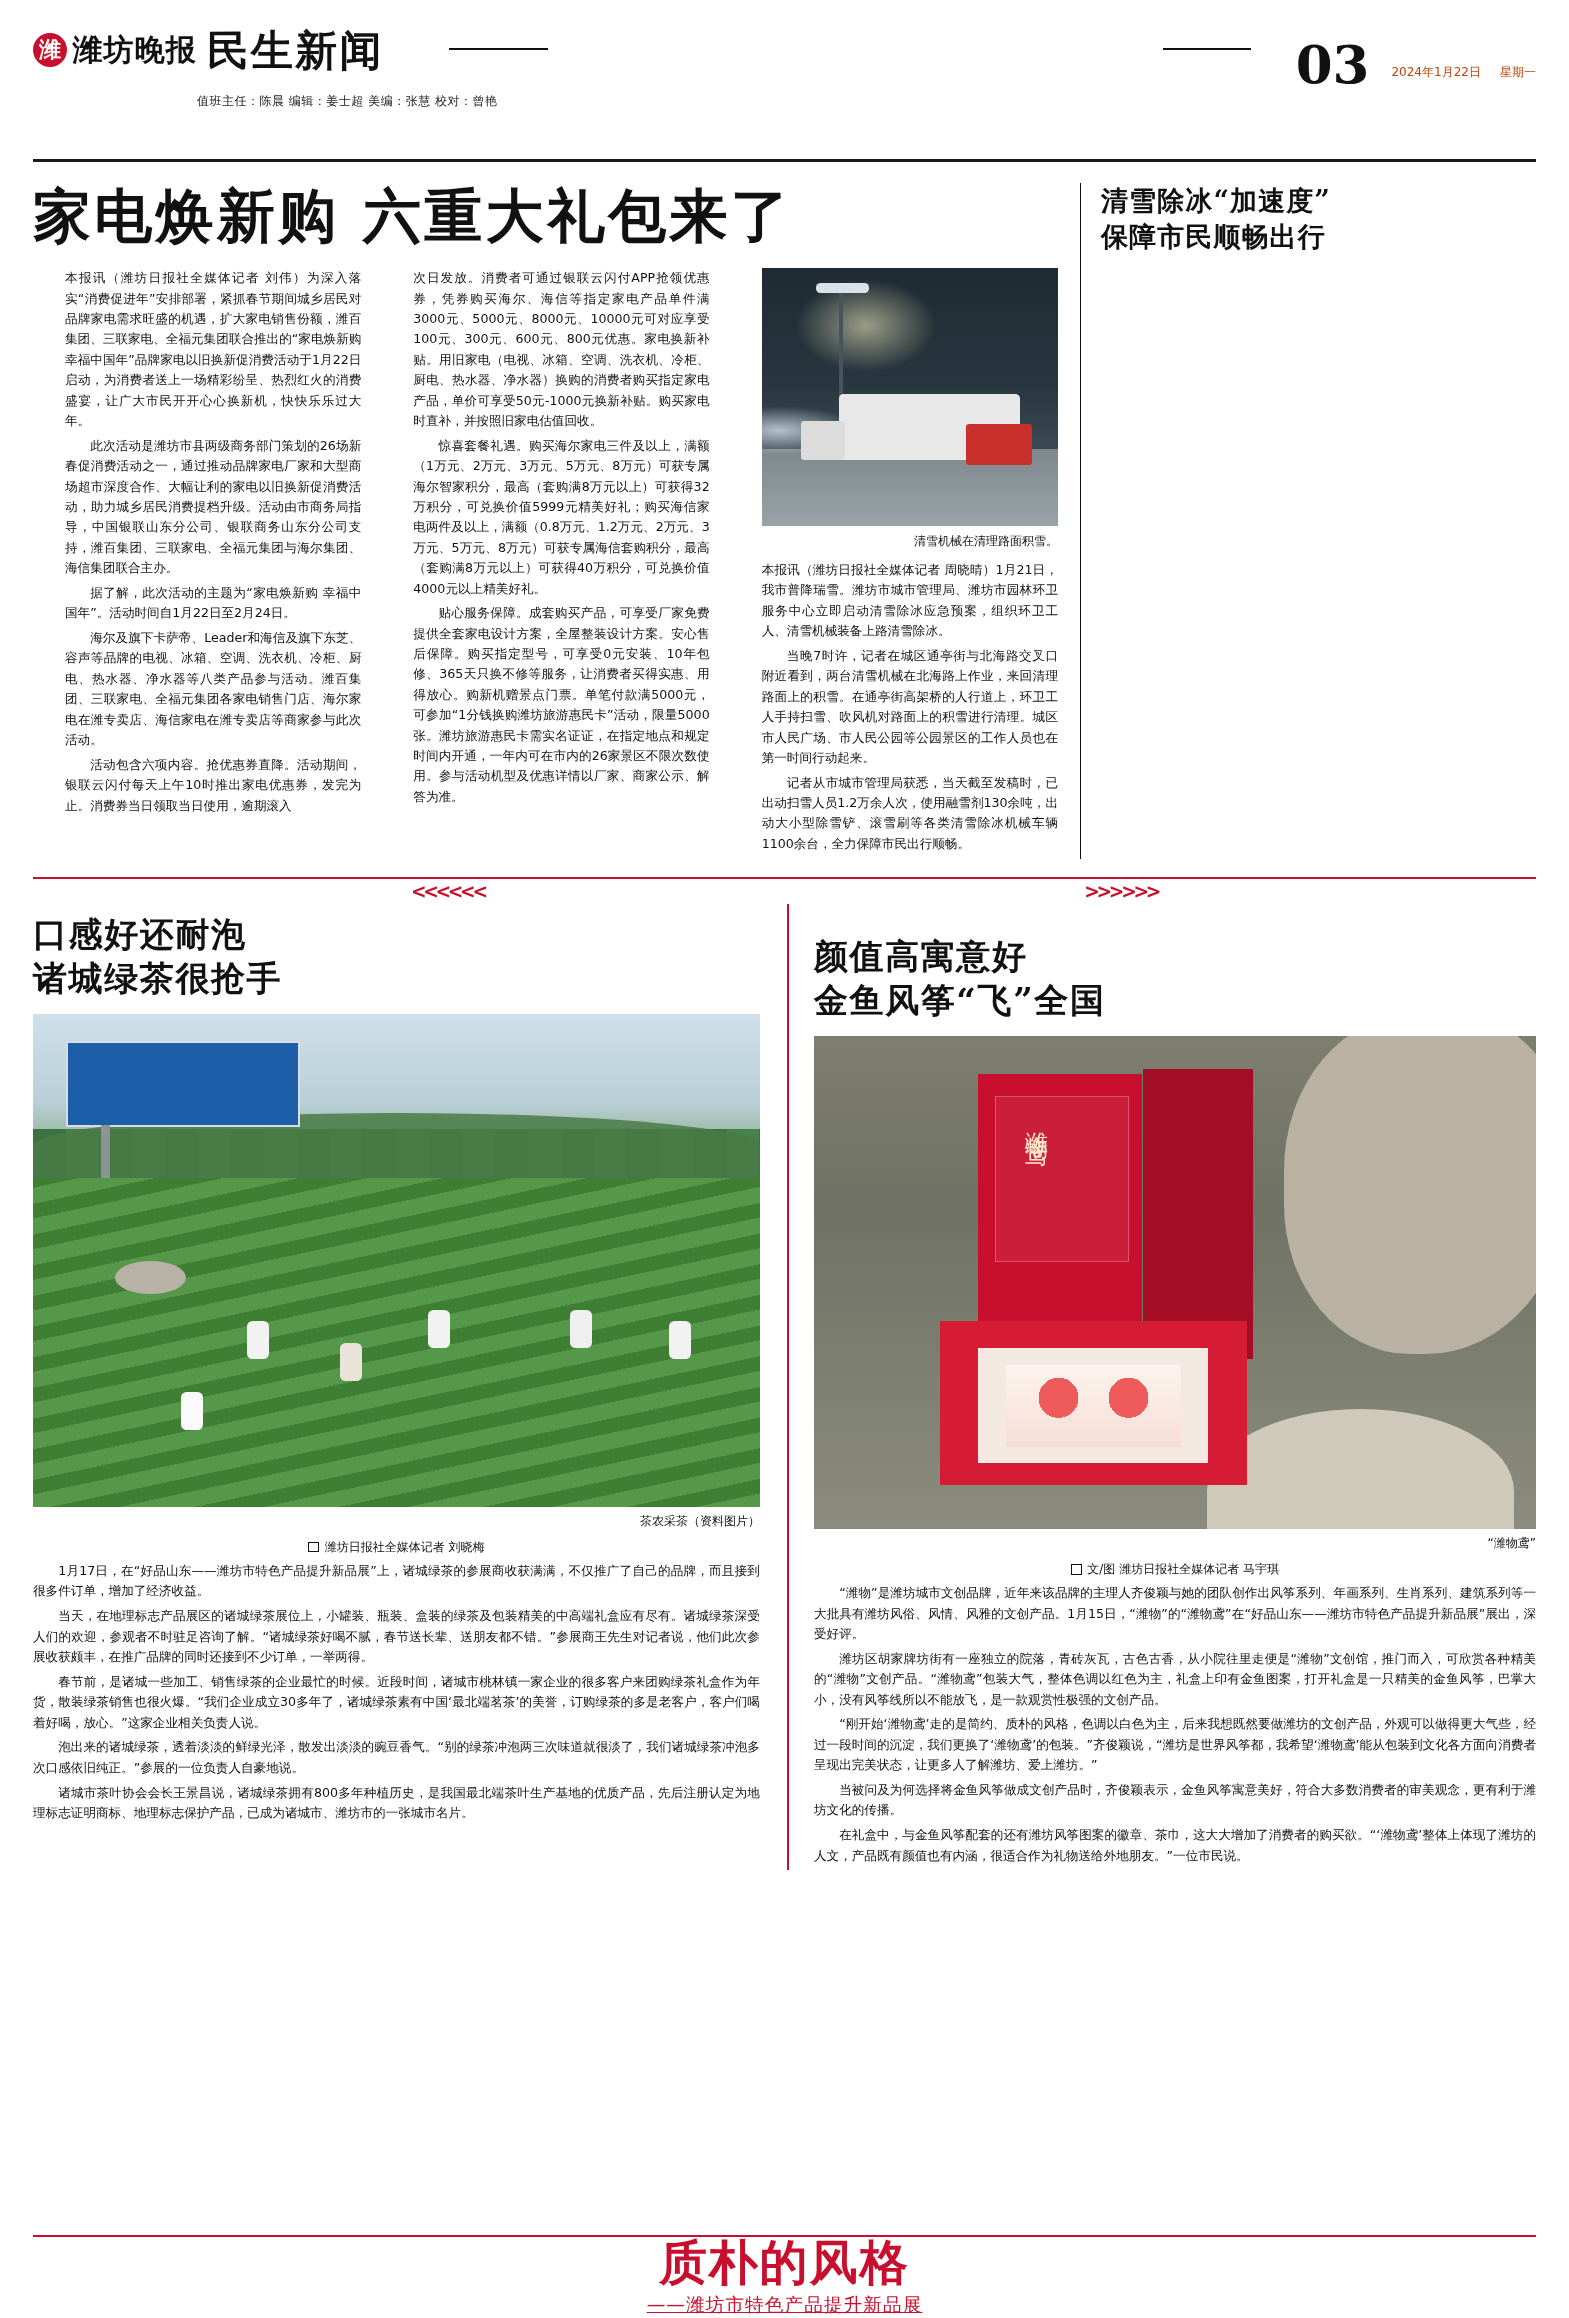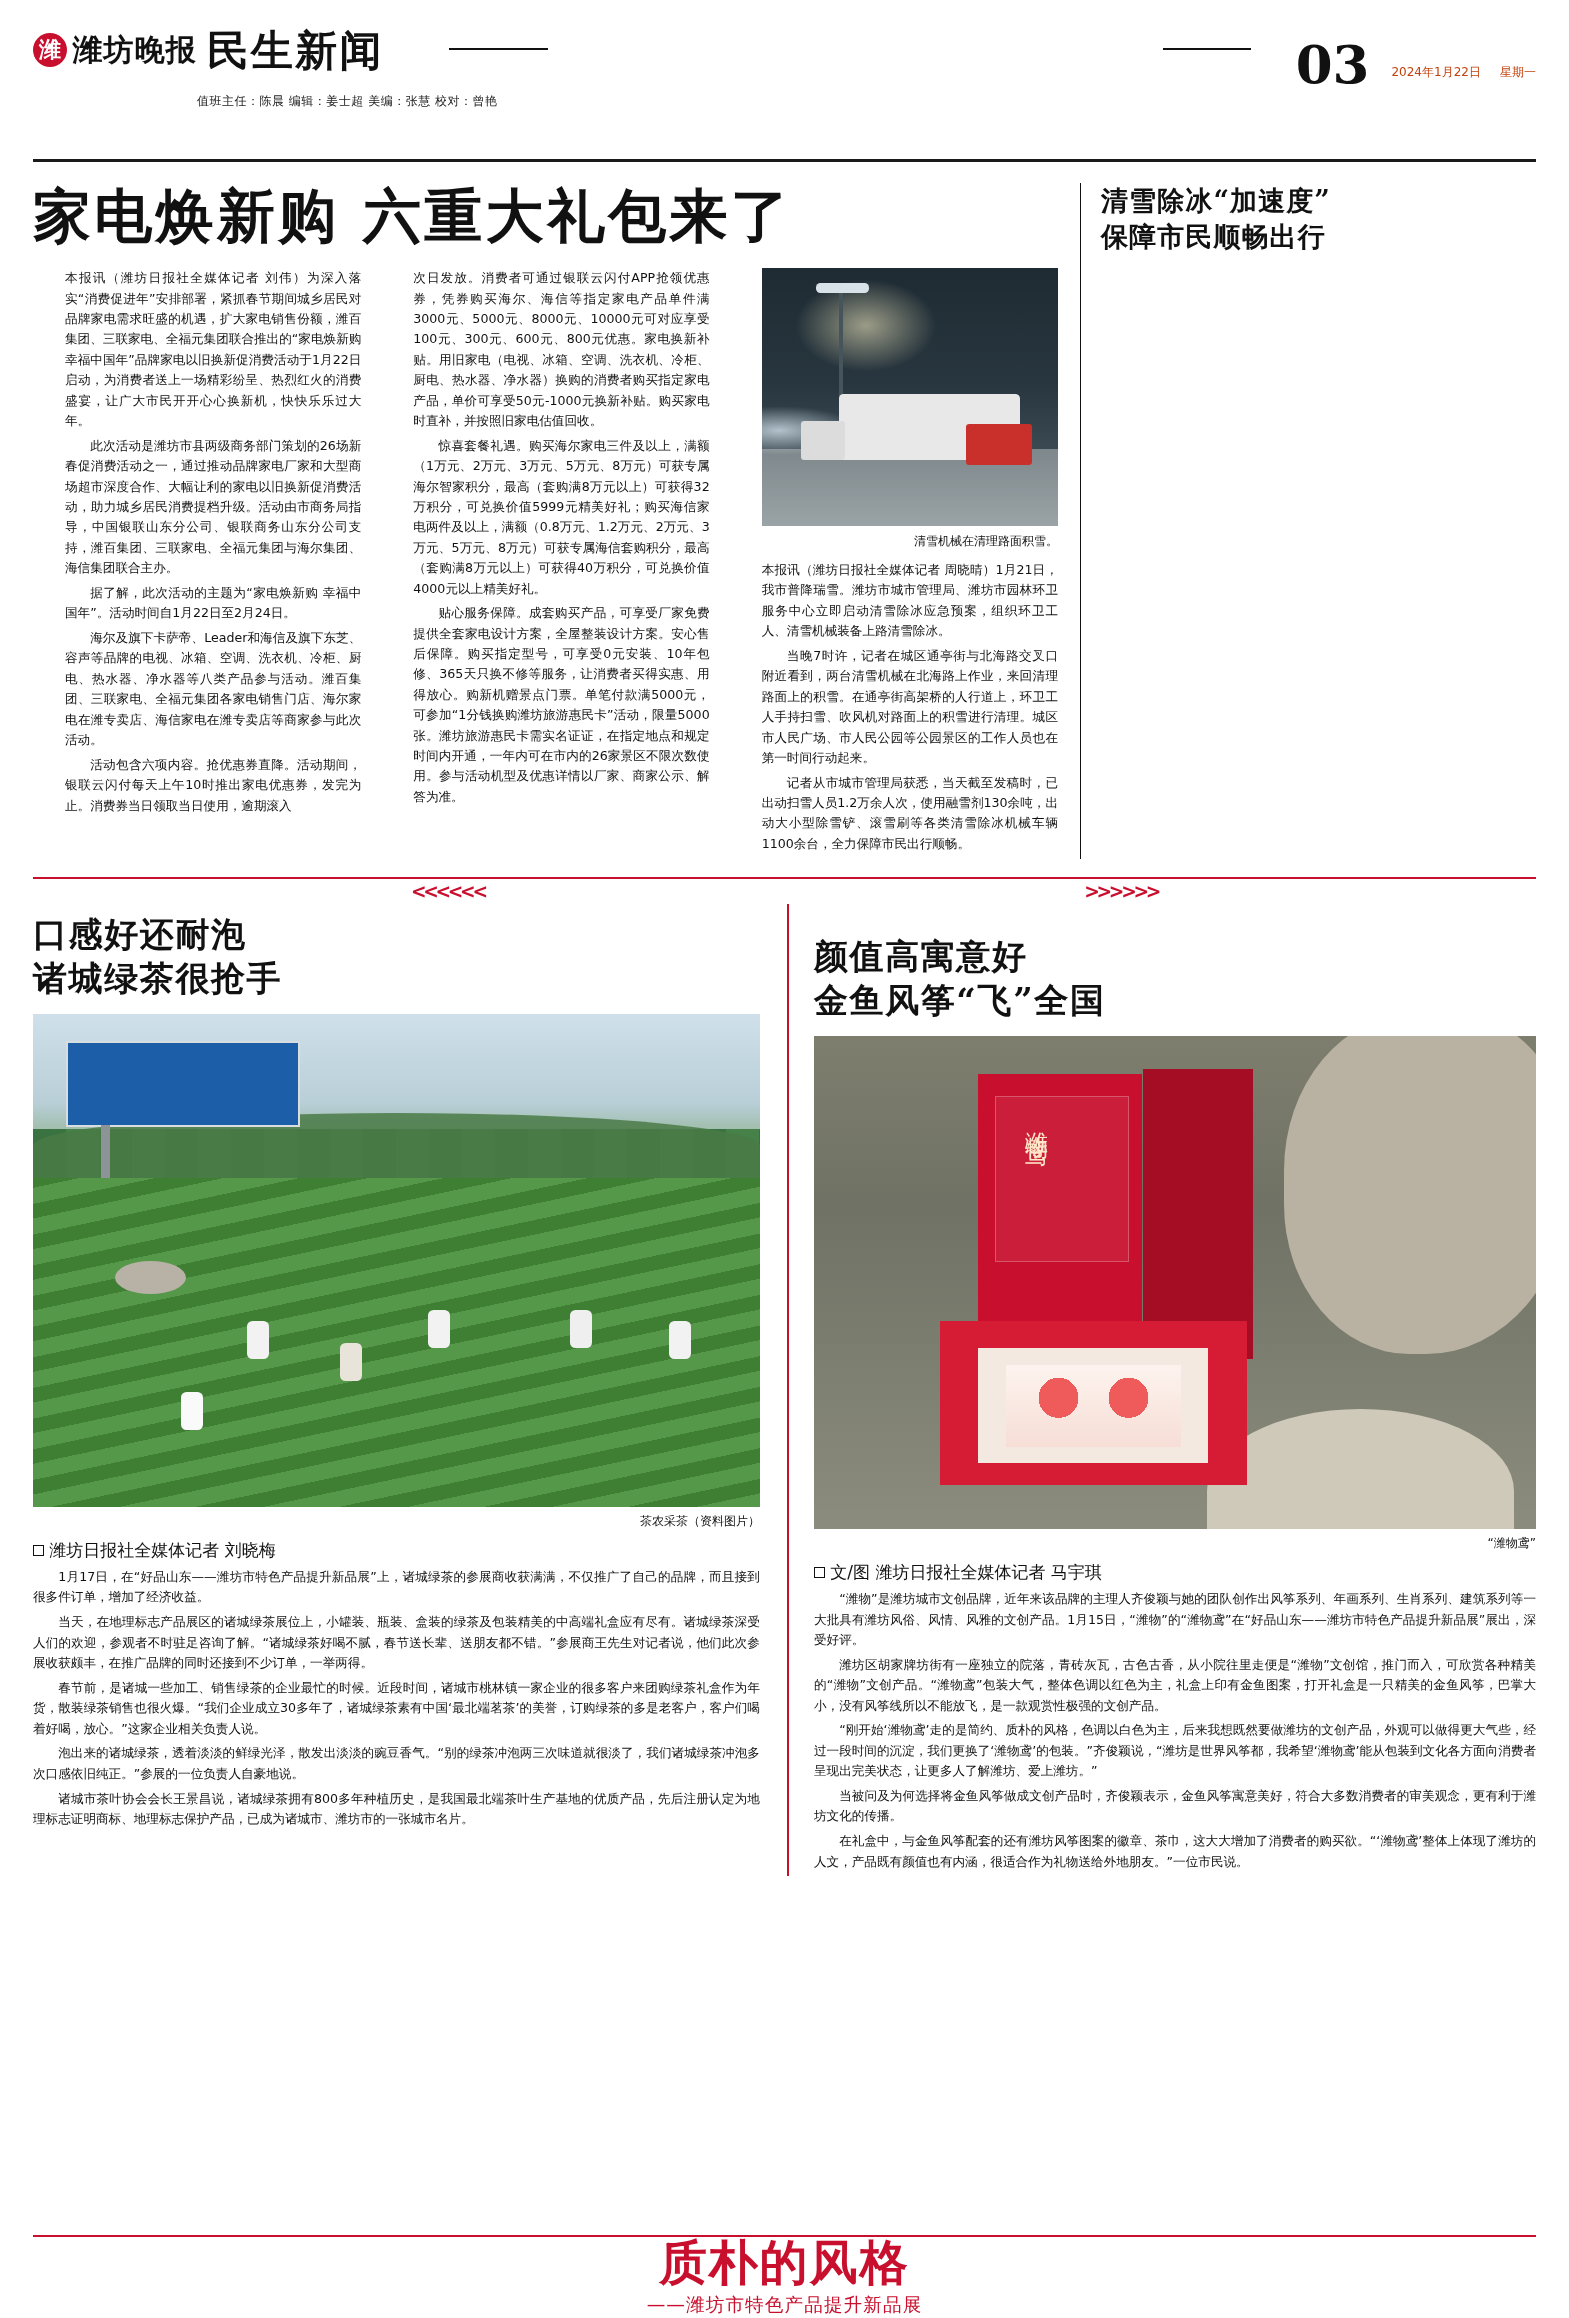--- a/index.html
+++ b/index.html
@@ -81,30 +81,30 @@
   .kite-photo .rockbig{position:absolute;right:-33px;top:-22px;width:285px;height:340px;background:#b9b2a2;border-radius:46% 40% 50% 44%;}
   .kite-photo .rocklow{position:absolute;right:22px;bottom:-44px;width:307px;height:164px;background:#cfc9ba;border-radius:50% 50% 0 0;}
   .kite-photo .boxtall{position:absolute;left:164px;top:38px;width:164px;height:285px;background:#c8102e;}
   .kite-photo .boxtall2{position:absolute;left:329px;top:33px;width:110px;height:290px;background:#a50d24;}
   .kite-photo .boxflat{position:absolute;left:126px;top:285px;width:307px;height:164px;background:#d61b34;}
   .kite-photo .inner{position:absolute;left:164px;top:312px;width:230px;height:115px;background:#f4e9e0;}
   .kite-photo .fish{position:absolute;left:192px;top:329px;width:175px;height:82px;background:radial-gradient(circle at 30% 40%,#ef5b5b 0 20px,transparent 20px),radial-gradient(circle at 70% 40%,#ef5b5b 0 20px,transparent 20px),linear-gradient(#fdf3ee,#f6ded6);}
   .kite-photo .label{position:absolute;left:181px;top:60px;width:132px;height:164px;background:rgba(255,255,255,.06);border:1.1px solid rgba(255,255,255,.25);}
   .kite-photo .ltxt{position:absolute;left:208px;top:77px;color:#ffe8c9;font-size:23px;writing-mode:vertical-rl;font-family:"DejaVu Serif","Liberation Serif",serif;letter-spacing:5.5px;}
 
-  .art-byline{font-size:17px;margin:7.7px 0 5.5px 0;}
+  .art-byline{font-size:12px;margin:7.7px 0 5.5px 0;text-align:center;}
   .art-byline .box{display:inline-block;width:8.8px;height:8.8px;border:1.1px solid #111;margin-right:5.5px;vertical-align:middle;}
   .feat-cols{display:flex;gap:22px;}
   .feat-col{width:100%;font-size:12.6px;line-height:1.62;text-align:justify;}
   .feat-col p{margin:0 0 4.4px 0;text-indent:2em;}
 
   
   .banner{position:absolute;left:0;right:0;bottom:0;height:82px;display:flex;flex-direction:column;align-items:center;justify-content:center;}
   .banner .b1{font-size:48px;font-weight:bold;color:#c8102e;font-family:"DejaVu Serif","Liberation Serif",serif;letter-spacing:2.2px;line-height:1;}
-  .banner .b2{font-size:18.6px;color:#c8102e;margin-top:6.6px;letter-spacing:1.1px;}
+  .banner .b2{font-size:18.6px;color:#c8102e;margin-top:6.6px;letter-spacing:1.1px;text-decoration:underline;}
   .banner-rule{position:absolute;left:33px;right:33px;bottom:82px;border-top:2.2px solid #c8102e;}
 </style>
 </head>
 <body>
 
 <div class="page">
 
   <div class="masthead">
     <div class="mh-inner">
       <div class="logo-wrap">

